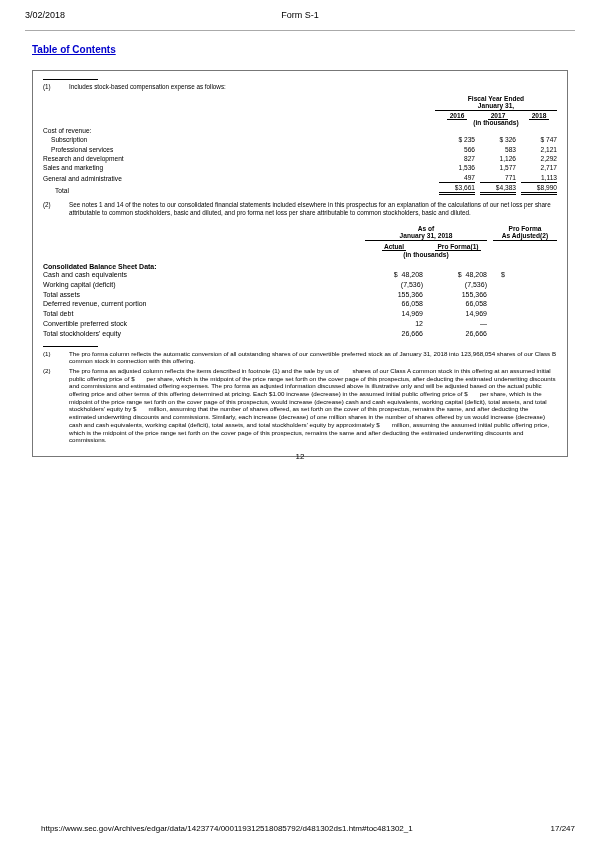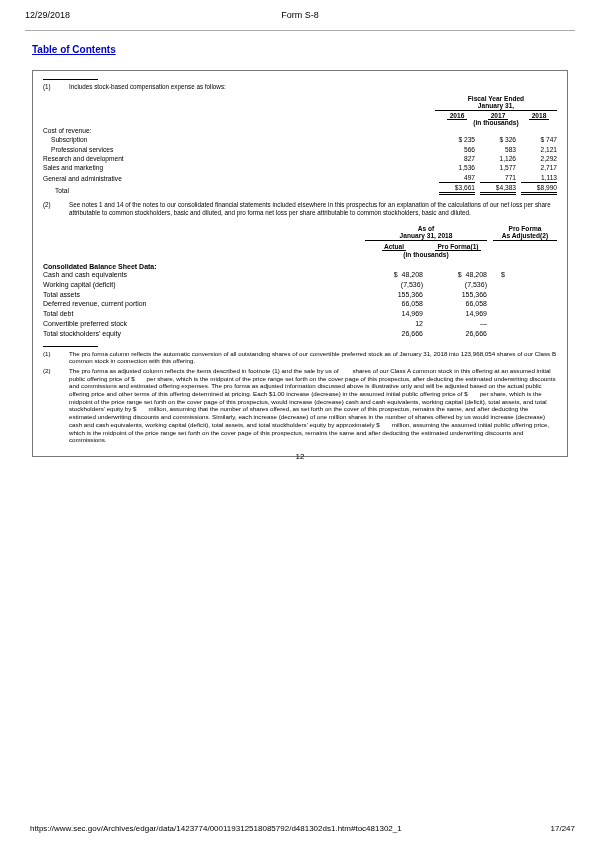--- a/index.html
+++ b/index.html
@@ -8,21 +8,21 @@
     background:#ffffff; color:#000;
     font-family:"Liberation Sans", sans-serif;
     overflow:hidden;
   }
   
   .print-header { position:absolute; top:10px; left:25px; right:25px; height:14px; font-size:9px; }
   .ph-date { position:absolute; left:0; top:0; }
   .ph-title { position:absolute; left:0; right:0; text-align:center; }
   .header-rule { position:absolute; top:30px; left:25px; right:25px; border-top:1px solid #aaa; }
   .print-footer { position:absolute; bottom:12px; left:25px; right:25px; height:12px; font-size:8px; }
-  .pf-url { position:absolute; left:5px; top:0; }
+  .pf-url { position:absolute; left:16px; top:0; }
   .pf-count { position:absolute; right:0; top:0; }
 
   
   .toc-link { position:absolute; top:44px; left:32px; font-size:10px; font-weight:bold;
     color:#0000cc; text-decoration:underline; cursor:pointer; }
 
   
   .content-box { position:absolute; top:70px; left:32px; width:536px; min-height:368px;
     border:1px solid #777; box-sizing:border-box; padding:8px 10px 10px 10px; }
 
@@ -75,22 +75,22 @@
 
   
   .bottom-notes .fn-row { font-size:6.2px; line-height:1.24; margin-bottom:2px; }
 
   .page-number { position:absolute; top:452px; left:0; right:0; text-align:center; font-size:8px; }
 </style>
 </head>
 <body>
 
 <div class="print-header">
-  <span class="ph-date">12/29/2018</span>
-  <span class="ph-title">Form S-8</span>
+  <span class="ph-date">3/02/2018</span>
+  <span class="ph-title">Form S-1</span>
 </div>
 <div class="header-rule"></div>
 
 <a class="toc-link">Table of Contents</a>
 
 <div class="content-box">
 
   <div class="fn-sep"></div>
 
   <div class="fn-row">

